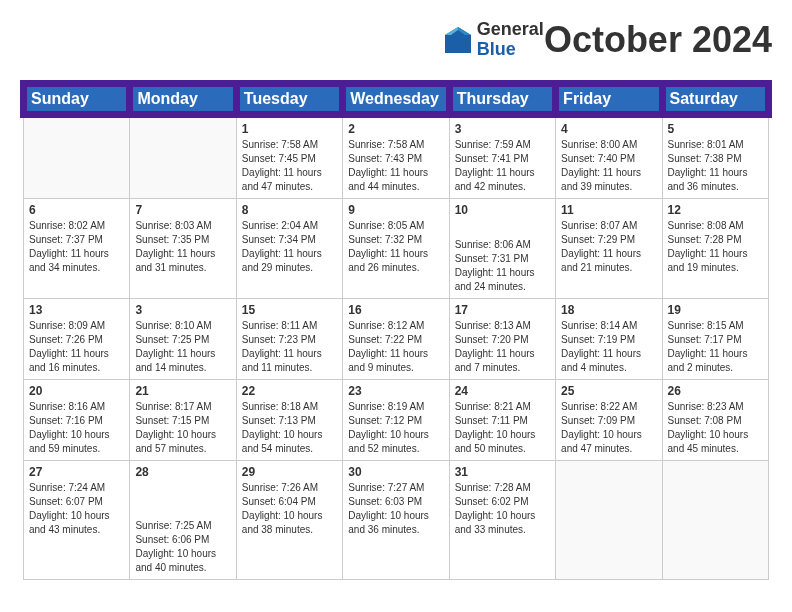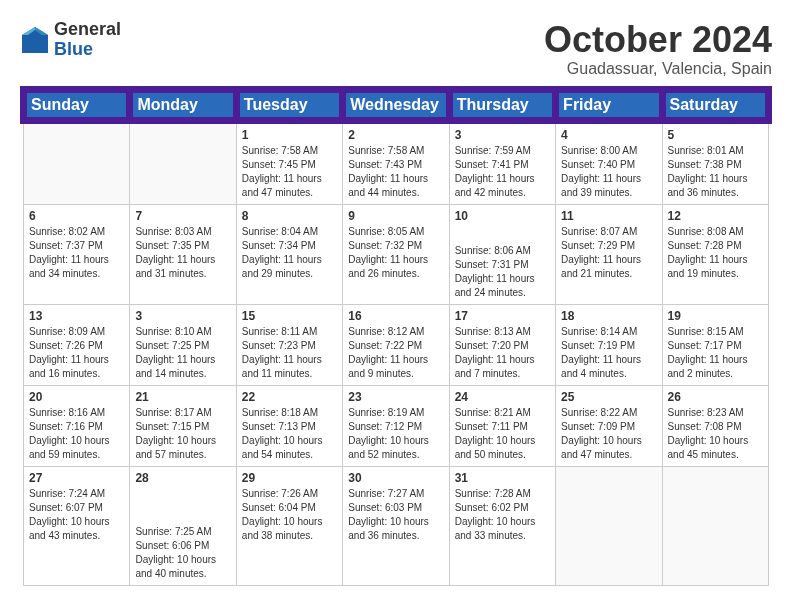--- a/index.html
+++ b/index.html
@@ -5,23 +5,23 @@
     * { box-sizing: border-box; margin: 0; padding: 0; }
     body {
       font-family: Arial, sans-serif;
       background: #fff;
       width: 792px;
       min-height: 612px;
       padding: 20px;
     }
     .header-area {
       display: flex;
-      justify-content: space-between;
+      justify-content: flex-end;
       align-items: flex-start;
-      margin-bottom: 8px;
+      margin-bottom: 20px;
     }
     .logo {
       display: flex;
       align-items: center;
       gap: 4px;
     }
     .logo-text {
       font-size: 18px;
       font-weight: bold;
       line-height: 1.1;
@@ -94,21 +94,20 @@
       <polygon points="15,2 28,10 22,10 15,5" fill="#2e8bc0"></polygon>
       <polygon points="15,2 2,10 8,10 15,5" fill="#5bafd6"></polygon>
     </svg>
     <div class="logo-text">
       <span class="logo-general">General</span><br>
       <span class="logo-blue">Blue</span>
     </div>
   </div>
   <div class="title-block">
     <div class="month-title">October 2024</div>
-    <div class="location-title">Guadassuar, Valencia, Spain</div>
   </div>
 </div>
 
 <table class="calendar-table">
   <thead>
     <tr>
     <th>Sunday</th>
         <th>Monday</th>
         <th>Tuesday</th>
         <th>Wednesday</th>
@@ -160,21 +159,21 @@
 Daylight: 11 hours and 34 minutes.</div>
         </td>
         <td>
           <span class="day-number">7</span>
           <div class="day-info" style="white-space: pre-line;">Sunrise: 8:03 AM
 Sunset: 7:35 PM
 Daylight: 11 hours and 31 minutes.</div>
         </td>
         <td>
           <span class="day-number">8</span>
-          <div class="day-info" style="white-space: pre-line;">Sunrise: 8:04 AM
+          <div class="day-info" style="white-space: pre-line;">Sunrise: 2:04 AM
 Sunset: 7:34 PM
 Daylight: 11 hours and 29 minutes.</div>
         </td>
         <td>
           <span class="day-number">9</span>
           <div class="day-info" style="white-space: pre-line;">Sunrise: 8:05 AM
 Sunset: 7:32 PM
 Daylight: 11 hours and 26 minutes.</div>
         </td>
         <td>

